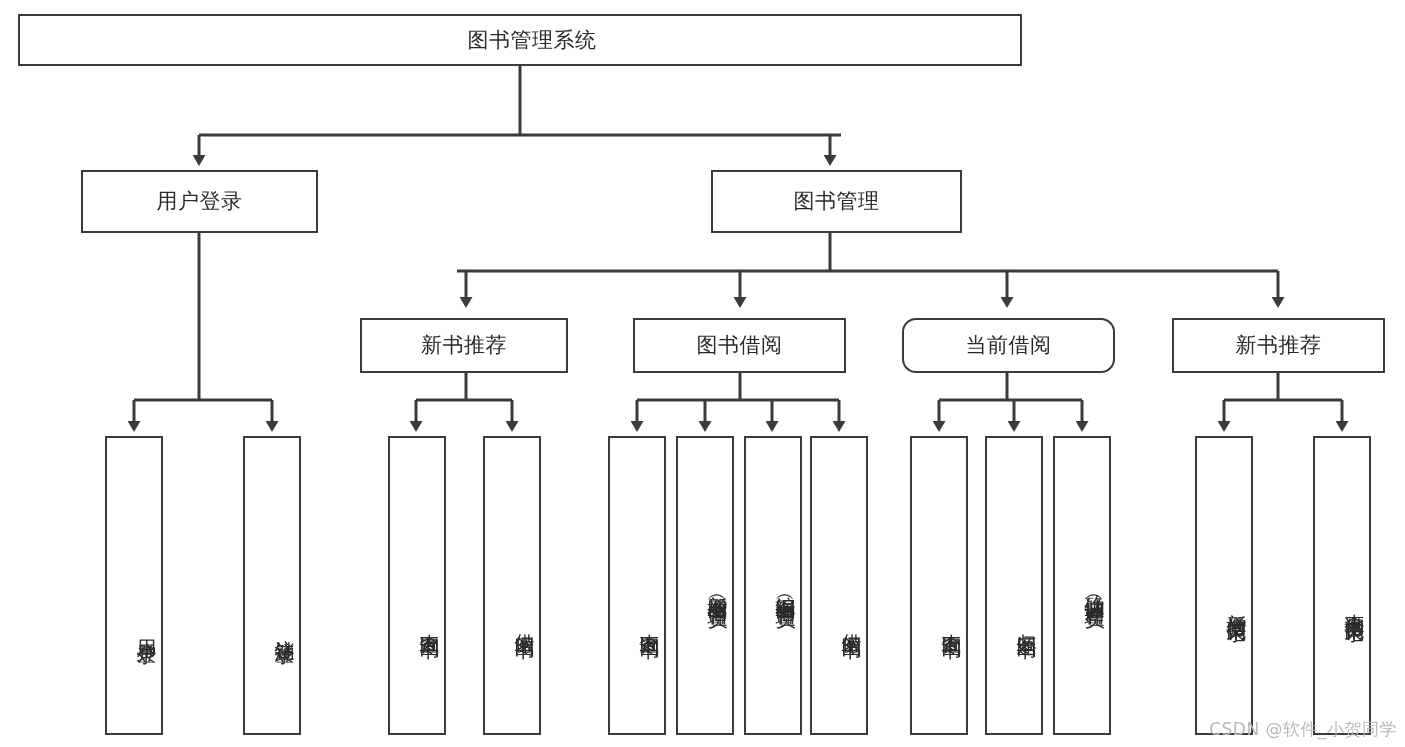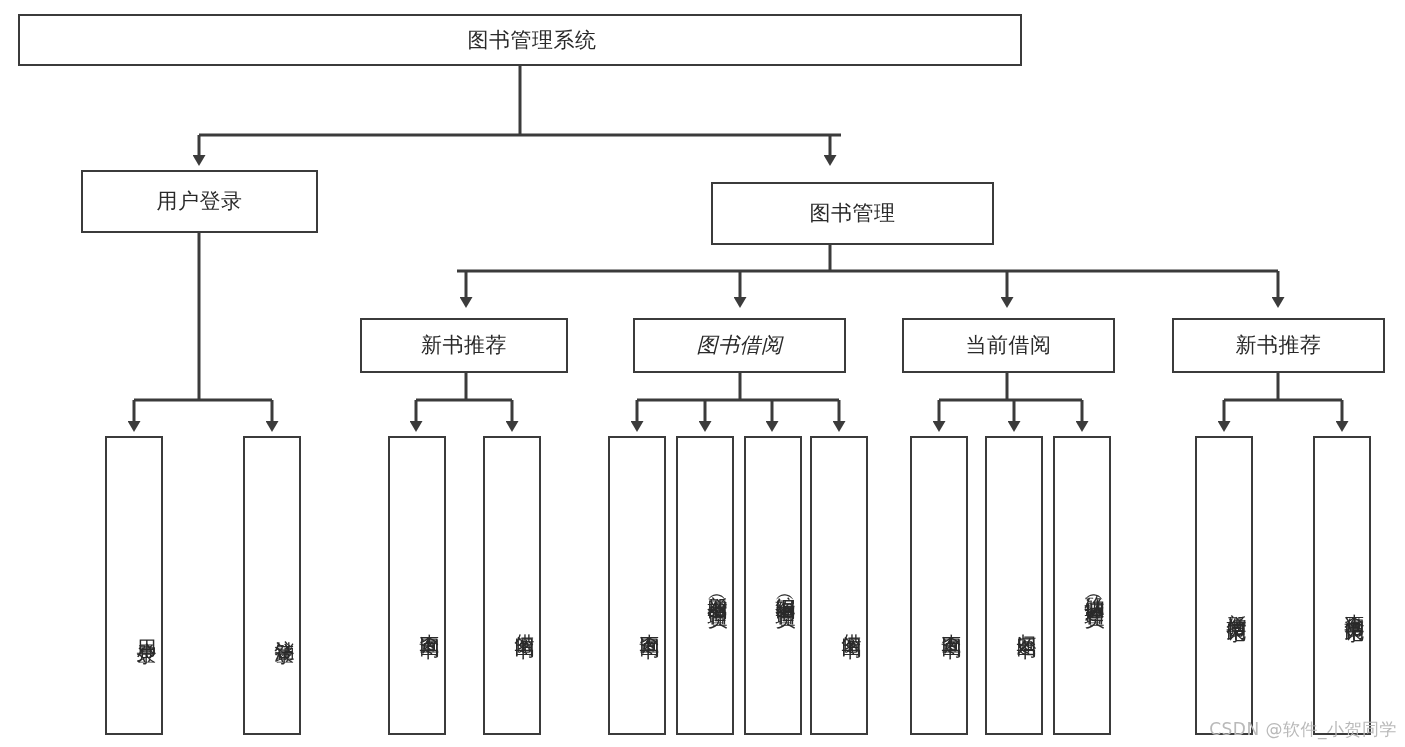--- a/index.html
+++ b/index.html
@@ -120,31 +120,31 @@
     </g>
   </svg>
 
   <div class="node horiz" style="left:18px; top:14px; width:1004px; height:52px;padding-left:24px;">
     <span class="label">图书管理系统</span>
   </div>
 
   <div class="node horiz" style="left:81px; top:170px; width:237px; height:63px;">
     <span class="label">用户登录</span>
   </div>
-  <div class="node horiz" style="left:711px; top:170px; width:283px; height:63px;margin-top:12px;">
+  <div class="node horiz" style="left:711px; top:170px; width:251px; height:63px;">
     <span class="label">图书管理</span>
   </div>
 
   <div class="node horiz" style="left:360px; top:318px; width:208px; height:55px;">
     <span class="label">新书推荐</span>
   </div>
-  <div class="node horiz" style="left:633px; top:318px; width:213px; height:55px;font-style:italic;">
+  <div class="node horiz" style="left:633px; top:318px; width:213px; height:55px;">
     <span class="label">图书借阅</span>
   </div>
-  <div class="node horiz" style="left:902px; top:318px; width:213px; height:55px;">
+  <div class="node horiz" style="left:902px; top:318px; width:213px; height:55px;border-radius:14px;">
     <span class="label">当前借阅</span>
   </div>
   <div class="node horiz" style="left:1172px; top:318px; width:213px; height:55px;">
     <span class="label">新书推荐</span>
   </div>
 
   <div class="node vert" style="left:105px; top:436px; width:58px; height:299px; padding-top:85px;">
     <span class="label">用户登录</span>
   </div>
   <div class="node vert" style="left:243px; top:436px; width:58px; height:299px; padding-top:85px;">

